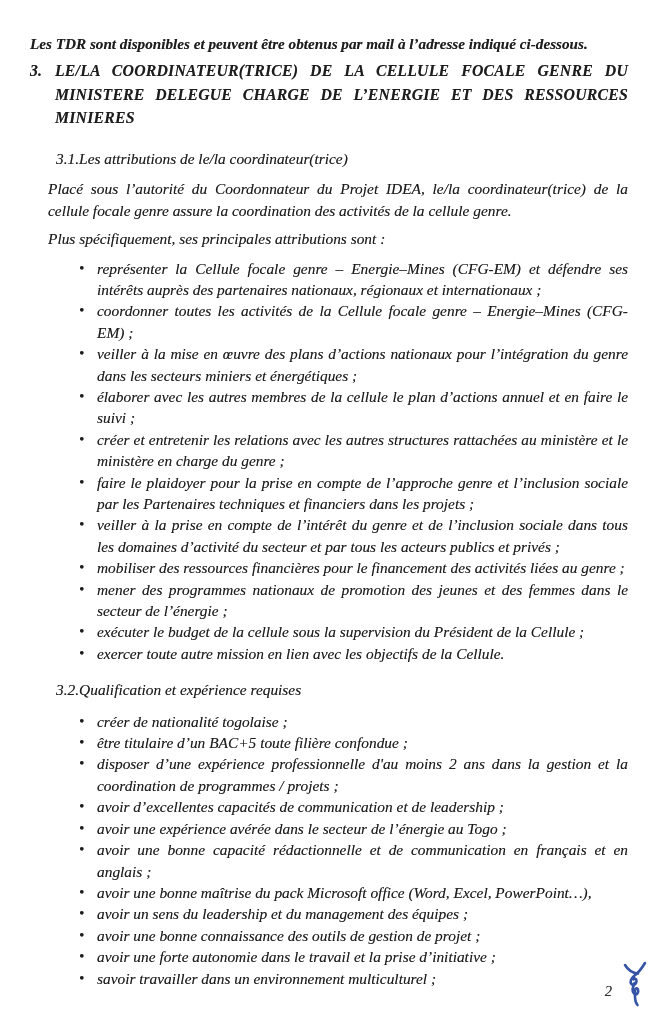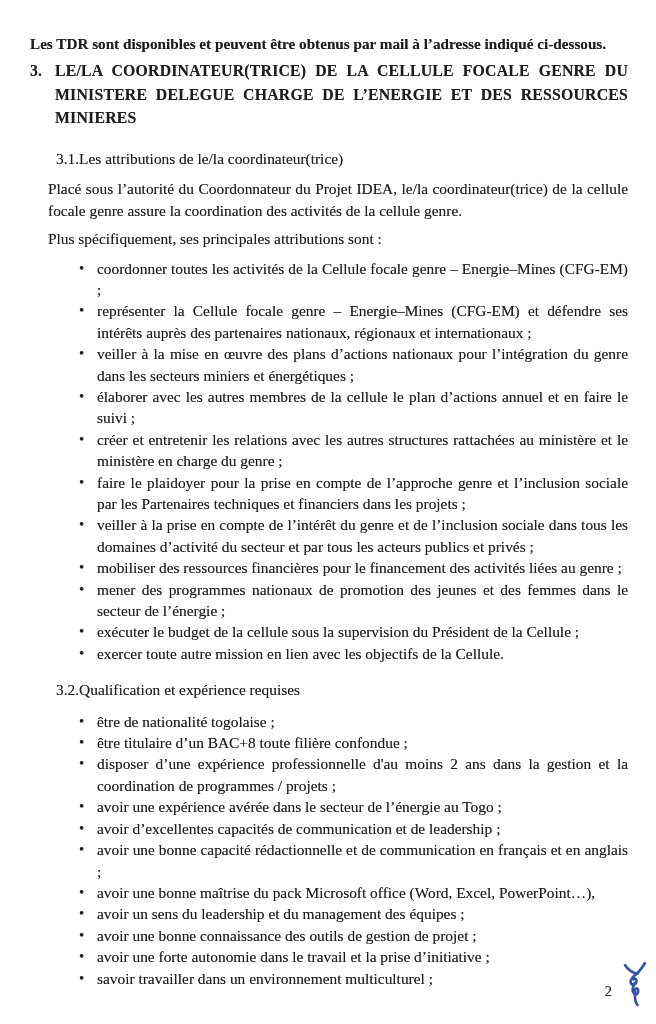--- a/index.html
+++ b/index.html
@@ -10,20 +10,21 @@
     height: 1024px;
     background: #ffffff;
     overflow: hidden;
     box-sizing: border-box;
     padding: 33px 28px 0 30px;
     font-family: "Liberation Serif", "DejaVu Serif", serif;
     font-size: 15.4px;
     line-height: 21.4px;
     color: #1d1d1d;
     text-shadow: 0 0 0.6px rgba(45,45,45,0.55);
+    font-style: italic;
   }
 
   .intro-note {
     font-weight: 700;
     font-size: 15.2px;
     margin: 0 0 5px 0;
   }
 
   .sec-head {
     display: flex;
@@ -93,23 +94,23 @@
   </div>
 
   <p class="sub-head">3.1.Les attributions de le/la coordinateur(trice)</p>
 
   <p class="para">Placé sous l’autorité du Coordonnateur du Projet IDEA, le/la coordinateur(trice) de la cellule focale genre assure la coordination des activités de la cellule genre.</p>
 
   <p class="para lead31">Plus spécifiquement, ses principales attributions sont :</p>
 
   <ul class="blist">
 
+      <li>représenter la Cellule focale genre – Energie–Mines (CFG-EM) et défendre ses intérêts auprès des partenaires nationaux, régionaux et internationaux ;</li>
+
       <li>coordonner toutes les activités de la Cellule focale genre – Energie–Mines (CFG-EM) ;</li>
-
-      <li>représenter la Cellule focale genre – Energie–Mines (CFG-EM) et défendre ses intérêts auprès des partenaires nationaux, régionaux et internationaux ;</li>
 
       <li>veiller à la mise en œuvre des plans d’actions nationaux pour l’intégration du genre dans les secteurs miniers et énergétiques ;</li>
 
       <li>élaborer avec les autres membres de la cellule le plan d’actions annuel et en faire le suivi ;</li>
 
       <li>créer et entretenir les relations avec les autres structures rattachées au ministère et le ministère en charge du genre ;</li>
 
       <li>faire le plaidoyer pour la prise en compte de l’approche genre et l’inclusion sociale par les Partenaires techniques et financiers dans les projets ;</li>
 
       <li>veiller à la prise en compte de l’intérêt du genre et de l’inclusion sociale dans tous les domaines d’activité du secteur et par tous les acteurs publics et privés ;</li>
@@ -121,29 +122,29 @@
       <li>exécuter le budget de la cellule sous la supervision du Président de la Cellule ;</li>
 
       <li>exercer toute autre mission en lien avec les objectifs de la Cellule.</li>
     </ul>
 
   <p class="sub-head gap32">3.2.Qualification et expérience requises</p>
 
 
   <ul class="blist list32">
 
-      <li>être de nationalité togolaise ;</li>
+      <li>créer de nationalité togolaise ;</li>
 
-      <li>être titulaire d’un BAC+8 toute filière confondue ;</li>
+      <li>être titulaire d’un BAC+5 toute filière confondue ;</li>
 
       <li>disposer d’une expérience professionnelle d'au moins 2 ans dans la gestion et la coordination de programmes / projets ;</li>
 
+      <li>avoir d’excellentes capacités de communication et de leadership ;</li>
+
       <li>avoir une expérience avérée dans le secteur de l’énergie au Togo ;</li>
-
-      <li>avoir d’excellentes capacités de communication et de leadership ;</li>
 
       <li>avoir une bonne capacité rédactionnelle et de communication en français et en anglais ;</li>
 
       <li>avoir une bonne maîtrise du pack Microsoft office (Word, Excel, PowerPoint…),</li>
 
       <li>avoir un sens du leadership et du management des équipes ;</li>
 
       <li>avoir une bonne connaissance des outils de gestion de projet ;</li>
 
 

